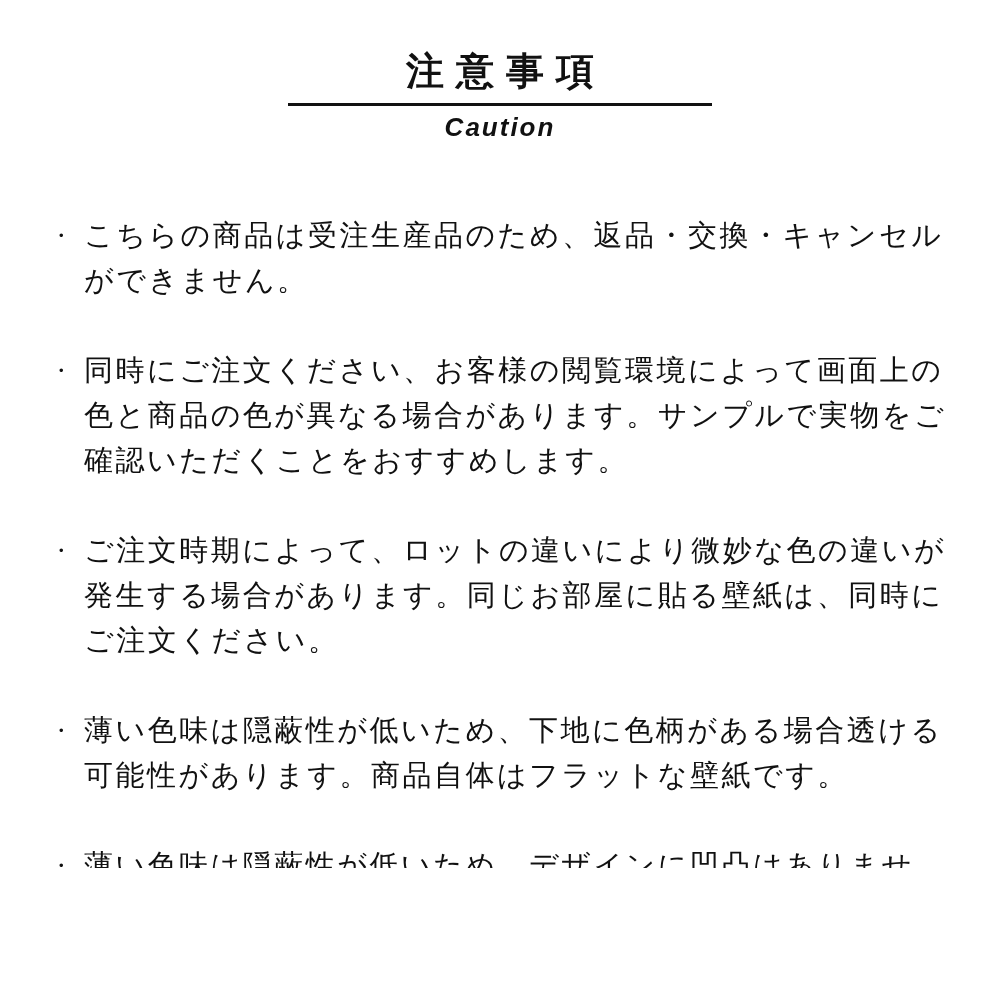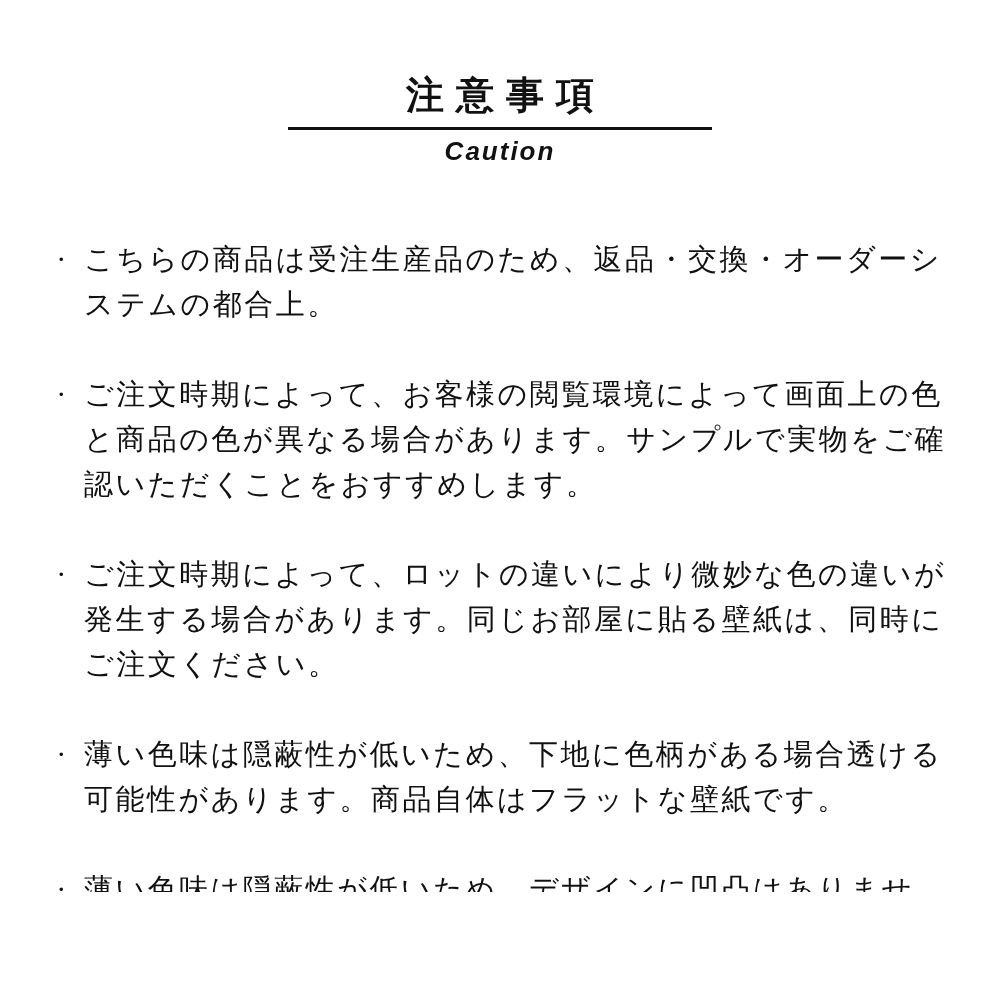--- a/index.html
+++ b/index.html
@@ -8,21 +8,20 @@
     background: #ffffff;
   }
   .page {
     width: 1000px;
     height: 868px;
     box-sizing: border-box;
     background: #ffffff;
     color: #111111;
     font-family: "Liberation Sans", "DejaVu Sans", sans-serif;
     overflow: hidden;
-    margin-top: 24px;
   }
   .header {
     padding-top: 48px;
     text-align: center;
   }
   .page-title {
     font-size: 38px;
     font-weight: 700;
     letter-spacing: 12px;
     text-indent: 12px; 
@@ -81,25 +80,25 @@
 
   <div class="header">
     <div class="page-title">注意事項</div>
     <div class="title-underline"></div>
     <div class="page-subtitle">Caution</div>
   </div>
 
   <ul class="caution-list">
     <li class="caution-item">
       <span class="bullet">・</span>
-      <span class="item-text">こちらの商品は受注生産品のため、返品・交換・オーダーシステムの都合上。</span>
+      <span class="item-text">こちらの商品は受注生産品のため、返品・交換・キャンセルができません。</span>
     </li>
     <li class="caution-item">
       <span class="bullet">・</span>
-      <span class="item-text">ご注文時期によって、お客様の閲覧環境によって画面上の色と商品の色が異なる場合があります。サンプルで実物をご確認いただくことをおすすめします。</span>
+      <span class="item-text">同時にご注文ください、お客様の閲覧環境によって画面上の色と商品の色が異なる場合があります。サンプルで実物をご確認いただくことをおすすめします。</span>
     </li>
     <li class="caution-item">
       <span class="bullet">・</span>
       <span class="item-text">ご注文時期によって、ロットの違いにより微妙な色の違いが発生する場合があります。同じお部屋に貼る壁紙は、同時にご注文ください。</span>
     </li>
     <li class="caution-item">
       <span class="bullet">・</span>
       <span class="item-text">薄い色味は隠蔽性が低いため、下地に色柄がある場合透ける可能性があります。商品自体はフラットな壁紙です。</span>
     </li>
     <li class="caution-item">

